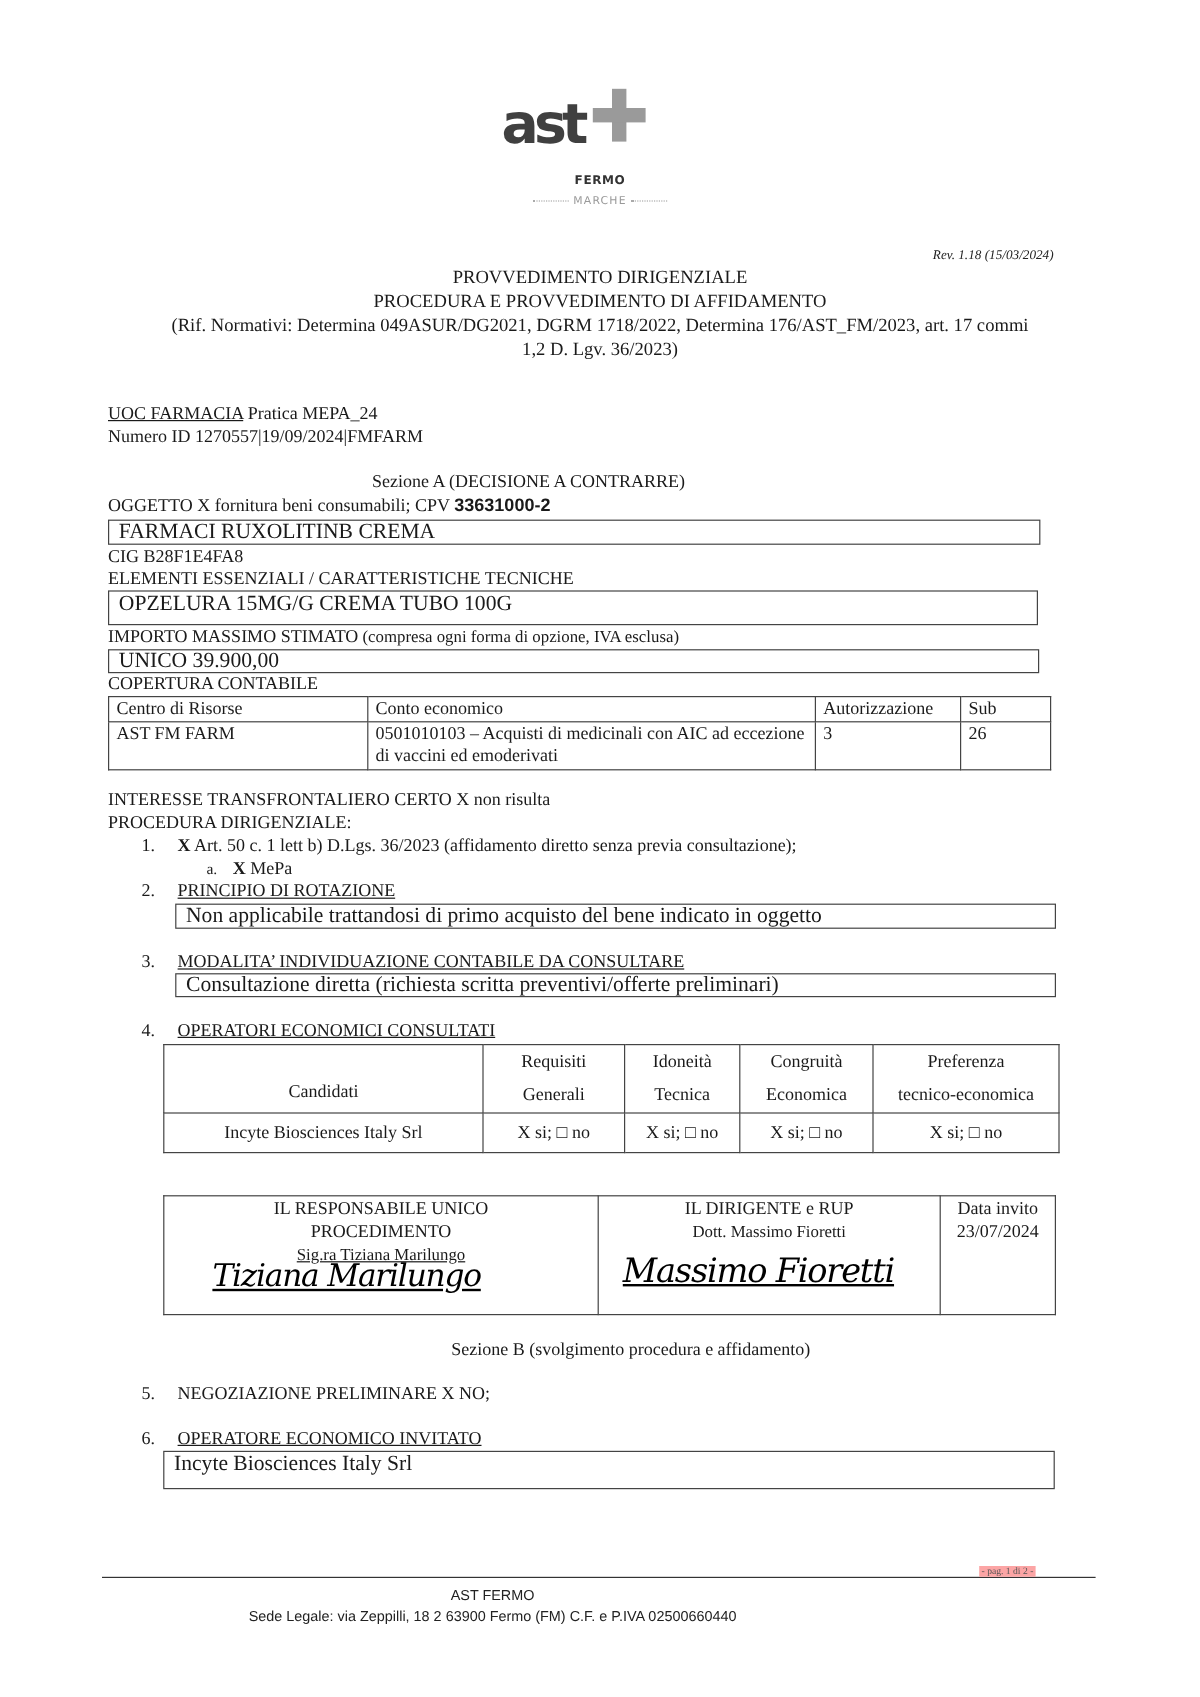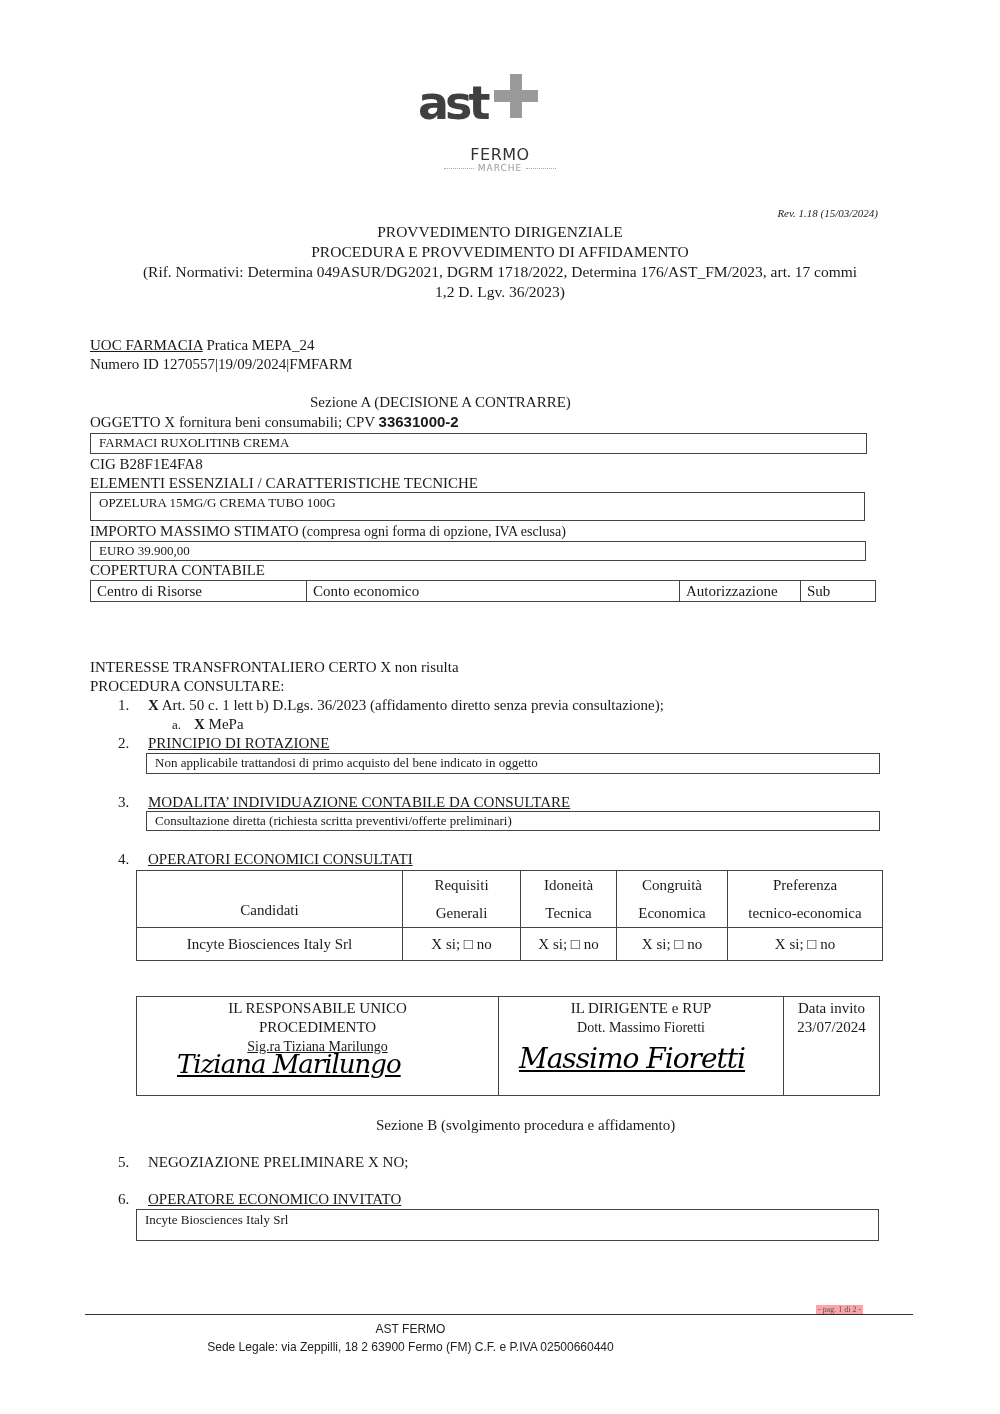--- a/index.html
+++ b/index.html
@@ -5,33 +5,33 @@
   html, body { margin: 0; padding: 0; background: #ffffff; }
   body {
     width: 1000px; height: 1414px; position: relative; overflow: hidden;
     font-family: "Liberation Serif", "DejaVu Serif", serif;
     color: #1a1a1a; font-size: 15px;
   }
   .abs { position: absolute; }
   .logo-word { left: 418px; top: 72px; font-family: "DejaVu Sans", sans-serif; font-weight: bold; font-size: 46px; color: #404040; letter-spacing: -4px; line-height: 62px; }
   .logo-plus-v { left: 510px; top: 74px; width: 12px; height: 44px; background: #9a9a9a; }
   .logo-plus-h { left: 494px; top: 90px; width: 44px; height: 12px; background: #9a9a9a; }
-  .logo-fermo { left: 440px; top: 145px; width: 120px; text-align: center; font-family: "DejaVu Sans", sans-serif; font-weight: normal; font-size: 16px; color: #333; letter-spacing: 0.5px; }
+  .logo-fermo { left: 440px; top: 145px; width: 120px; text-align: center; font-family: "DejaVu Sans", sans-serif; font-weight: bold; font-size: 10px; color: #333; letter-spacing: 0.5px; }
   .logo-marche { left: 420px; top: 163px; width: 160px; text-align: center; font-family: "DejaVu Sans", sans-serif; font-size: 9px; color: #999; letter-spacing: 1px; }
   .logo-marche::before, .logo-marche::after { content: ""; display: inline-block; width: 30px; border-top: 1px dotted #aaa; vertical-align: middle; margin: 0 4px; }
 
   .rev { right: 122px; top: 207px; font-style: italic; font-size: 11px; color: #222; }
 
   .header-block { left: 80px; width: 840px; top: 222px; text-align: center; font-size: 15.5px; line-height: 20px; }
 
   .line { white-space: nowrap; font-size: 15px; line-height: 18px; }
   .u { text-decoration: underline; }
   .cpv { font-family: "Liberation Sans", "DejaVu Sans", sans-serif; font-weight: bold; font-size: 15px; }
 
-  .box { border: 1px solid #444; box-sizing: border-box; padding: 0 0 0 8px; font-size: 13px; line-height: 17px; white-space: nowrap; }
+  .box { border: 1px solid #444; box-sizing: border-box; padding: 0 0 0 8px; font-size: 18px; line-height: 17px; white-space: nowrap; }
 
   table { border-collapse: collapse; }
   td, th { border: 1px solid #444; font-weight: normal; font-size: 15px; padding: 0; vertical-align: top; }
 
   .copertura { left: 90px; top: 580px; width: 786px; }
   .copertura td { padding: 1px 6px; line-height: 18px; }
 
   .op-table { left: 136px; top: 870px; width: 747px; }
   .op-table td { text-align: center; vertical-align: middle; }
 
@@ -71,36 +71,42 @@
 <div class="abs line" style="left:90px; top:413px;">
   <span>OGGETTO X fornitura beni consumabili; CPV </span><span class="cpv">33631000-2</span>
 </div>
 <div class="abs box" style="left:90px; top:433px; width:777px; height:21px;">FARMACI RUXOLITINB CREMA</div>
 <div class="abs line" style="left:90px; top:455px;">CIG B28F1E4FA8</div>
 <div class="abs line" style="left:90px; top:474px;">ELEMENTI ESSENZIALI / CARATTERISTICHE TECNICHE</div>
 <div class="abs box" style="left:90px; top:492px; width:775px; height:29px; padding-top:1px;">OPZELURA 15MG/G CREMA TUBO 100G</div>
 <div class="abs line" style="left:90px; top:522px;">
   <span>IMPORTO MASSIMO STIMATO</span><span style="font-size:14px;"> (compresa ogni forma di opzione, IVA esclusa)</span>
 </div>
-<div class="abs box" style="left:90px; top:541px; width:776px; height:20px;">EURO 39.900,00</div>
+<div class="abs box" style="left:90px; top:541px; width:776px; height:20px;">UNICO 39.900,00</div>
 <div class="abs line" style="left:90px; top:561px;">COPERTURA CONTABILE</div>
 
 <table class="abs copertura">
   <tbody>
       <tr>
     <td style="width:203px;">Centro di Risorse</td>
     <td style="width:360px;">Conto economico</td>
     <td style="width:108px;">Autorizzazione</td>
     <td>Sub</td>
   </tr>
+  <tr>
+    <td>AST FM FARM</td>
+    <td style="padding-bottom:2px;">0501010103 – Acquisti di medicinali con AIC ad eccezione di vaccini ed emoderivati</td>
+    <td>3</td>
+    <td>26</td>
+  </tr>
 </tbody>
   </table>
 
 <div class="abs line" style="left:90px; top:658px;">INTERESSE TRANSFRONTALIERO CERTO X non risulta</div>
-<div class="abs line" style="left:90px; top:677px;">PROCEDURA CONSULTARE:</div>
+<div class="abs line" style="left:90px; top:677px;">PROCEDURA DIRIGENZIALE:</div>
 
 <div class="abs line" style="left:118px; top:696px;">
   <span style="display:inline-block; width:30px;">1.</span><b>X</b><span> Art. 50 c. 1 lett b) D.Lgs. 36/2023 (affidamento diretto senza previa consultazione);</span>
 </div>
 <div class="abs line" style="left:172px; top:715px;">
   <span style="display:inline-block; width:22px; font-size:13px;">a.</span><b>X</b><span> MePa</span>
 </div>
 <div class="abs line" style="left:118px; top:734px;">
   <span style="display:inline-block; width:30px;">2.</span><span class="u">PRINCIPIO DI ROTAZIONE</span>
 </div>

